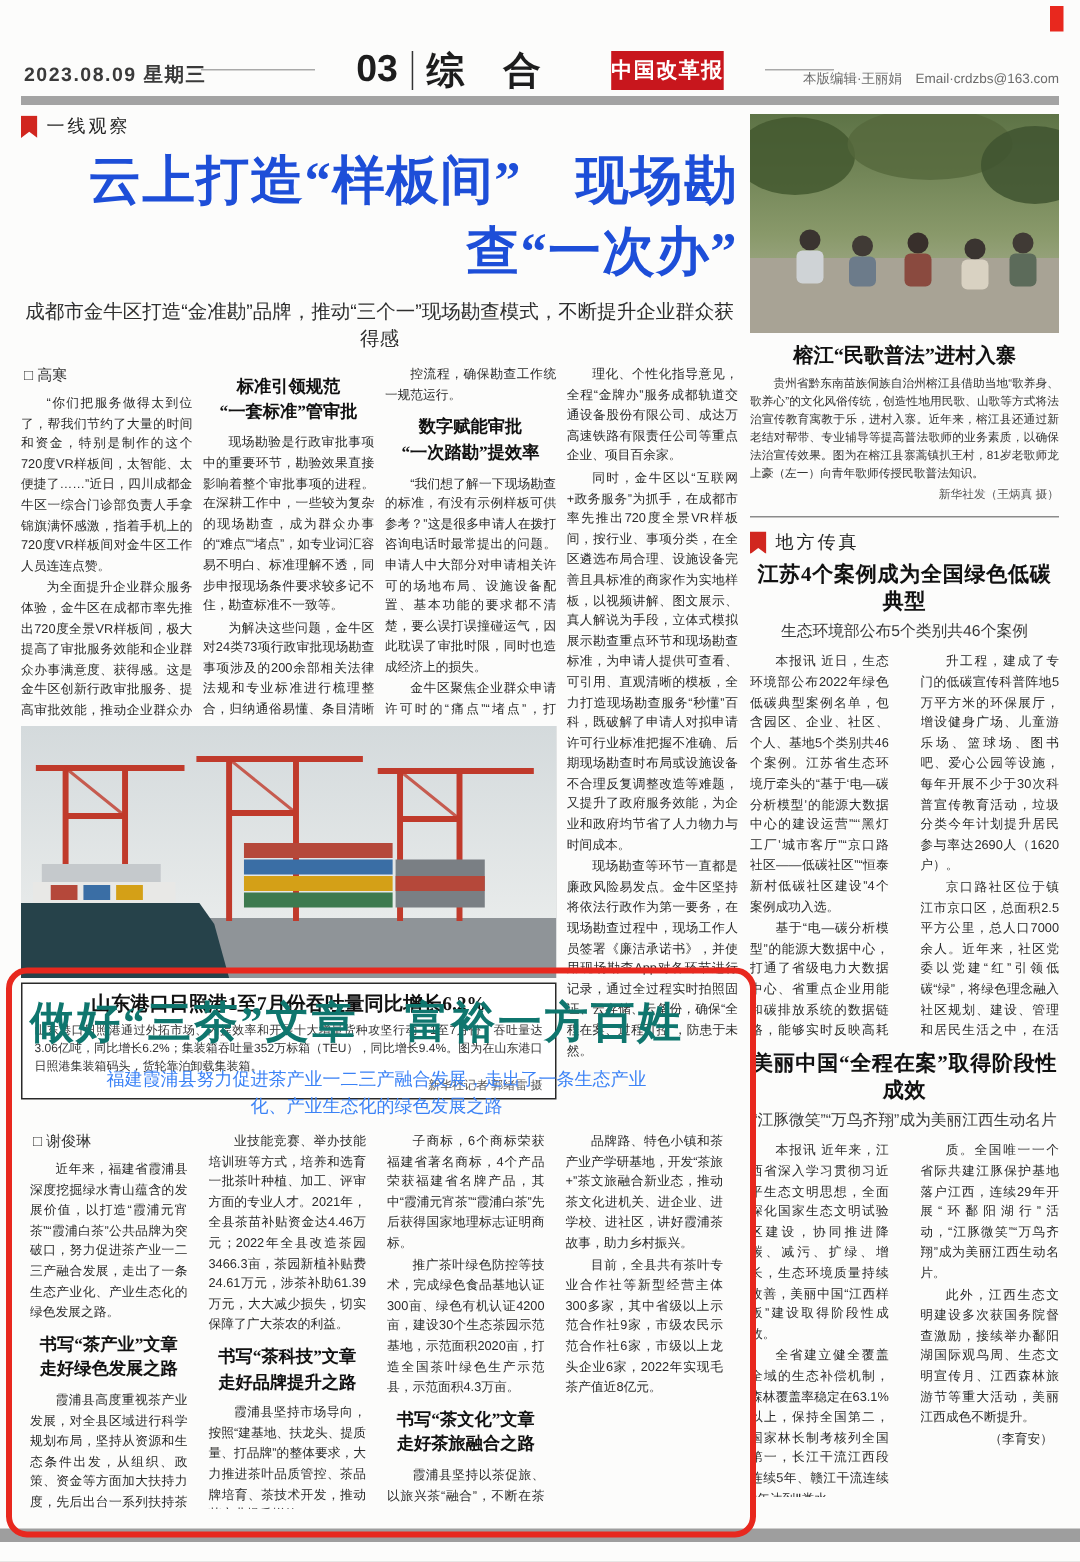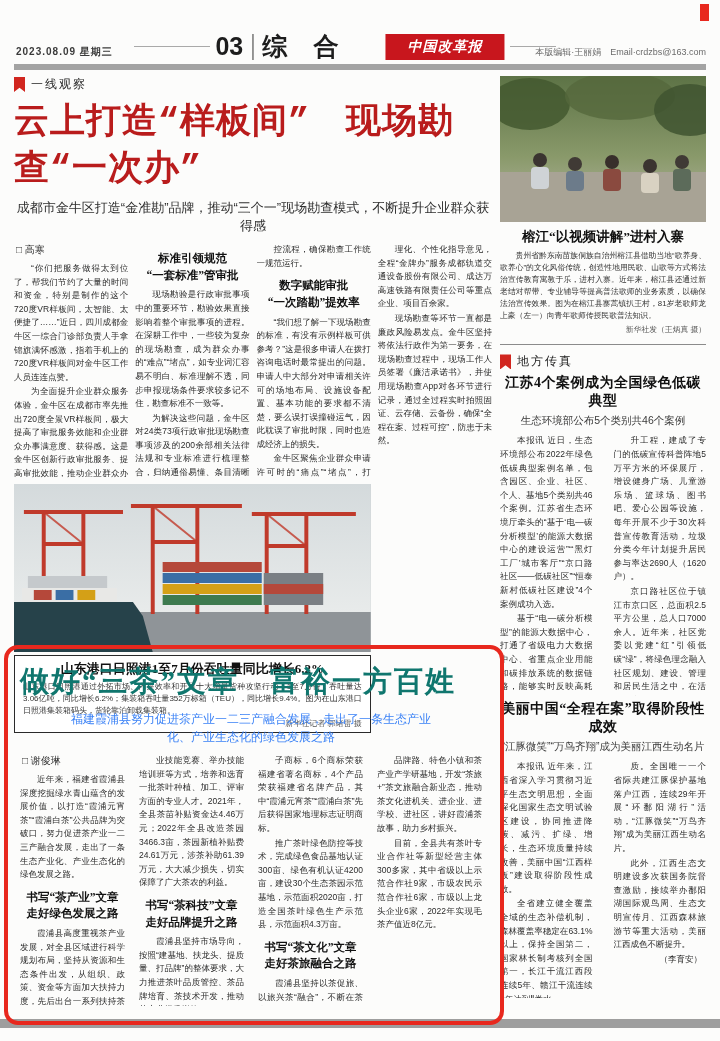--- a/index.html
+++ b/index.html
@@ -2,42 +2,42 @@
 <html><head>
 <meta charset="utf-8">
 <style>
   html,body{margin:0;padding:0;background:#d8d8d6;}
   .page{position:relative;width:720px;height:1041px;margin:0 auto;background:#fcfcfb;overflow:hidden;
         font-family:"Liberation Sans","DejaVu Sans",sans-serif;color:#2b2b2b;}
   .serif{font-family:"Liberation Serif","DejaVu Serif",serif;}
 
   
   .header{position:absolute;top:30px;left:14px;right:14px;height:32px;}
-  .hdr-date{position:absolute;left:2px;bottom:3px;font-size:10px;font-weight:bold;color:#3a3a3a;letter-spacing:1px;}
+  .hdr-date{position:absolute;left:2px;bottom:3px;font-size:13px;font-weight:bold;color:#3a3a3a;letter-spacing:1px;}
   .hdr-editor{position:absolute;right:0;bottom:3px;font-size:9px;color:#6b6b6b;}
   .hdr-center{position:absolute;left:50%;top:0;transform:translateX(-50%);display:flex;align-items:center;gap:9px;white-space:nowrap;}
   .hdr-pageno{font-size:25px;font-weight:bold;color:#1d1d1d;}
   .hdr-vline{width:1px;height:26px;background:#333;}
   .hdr-section{font-size:25px;font-weight:bold;letter-spacing:10px;color:#1d1d1d;}
-  .hdr-logo{background:#c8161d;color:#fff;font-size:14px;font-style:italic;font-weight:bold;
-            padding:4px 22px;letter-spacing:1px;font-family:"Liberation Serif",serif;margin-left:28px;}
+  .hdr-logo{background:#c8161d;color:#fff;font-size:14px;font-weight:bold;
+            padding:4px 0;letter-spacing:1px;font-family:"Liberation Serif",serif;margin-left:28px;}
   .hdr-rule{position:absolute;top:16px;height:1px;background:#a9a9a9;}
   .rule-l{left:120px;right:calc(50% + 150px);}
   .rule-r{right:150px;left:calc(50% + 150px);}
   .topbar{position:absolute;top:64px;left:14px;right:14px;height:6px;background:#a3a3a3;}
   .corner-mark{position:absolute;top:4px;right:11px;width:9px;height:17px;background:#e8281e;}
 
   
   .kicker{display:flex;align-items:center;gap:6px;margin-bottom:4px;}
   .bookmark{width:11px;height:15px;background:#d1261f;clip-path:polygon(0 0,100% 0,100% 100%,50% 72%,0 100%);}
   .kicker span{font-size:12px;font-weight:normal;color:#222;letter-spacing:2px;}
 
   
   .main{position:absolute;top:76px;left:14px;width:478px;}
-  .lead-headline{font-size:35px;font-weight:bold;text-align:left;color:#b91c1c;letter-spacing:1px;margin:2px 0 8px;font-family:Liberation Mono, monospace;}
+  .lead-headline{font-size:35px;font-weight:bold;text-align:right;color:#1d4ed8;letter-spacing:1px;margin:2px 0 8px;}
   .lead-subhead{font-size:13px;color:#2e2e2e;text-align:center;margin-bottom:8px;}
   .byline{font-size:10px;color:#333;margin:0 0 5px 2px;}
   .lead-body{display:grid;grid-template-columns:repeat(4,1fr);column-gap:7px;}
   .lcol{overflow:hidden;height:238px;}
   .lcol4{grid-column:4;grid-row:1 / 3;height:482px;}
   .photo-area{grid-column:1 / 4;grid-row:2;height:238px;}
   .bp{font-size:8.5px;line-height:1.6;text-align:justify;text-indent:2em;margin:0 0 1px;}
   .colhead{font-size:11.5px;font-weight:bold;text-align:center;margin:7px 0 5px;
            font-family:"Liberation Serif","DejaVu Serif",serif;color:#111;line-height:1.45;}
   .sign{font-size:8.5px;text-align:right;margin:2px 4px 0 0;}
@@ -118,20 +118,21 @@
           <p class="bp">为解决这些问题，金牛区对24类73项行政审批现场勘查事项涉及的200余部相关法律法规和专业标准进行梳理整合，归纳通俗易懂、条目清晰的勘查要点，形成一套统一的勘查标准。</p>
         </div>
       <div class="lcol">
           <p class="bp">控流程，确保勘查工作统一规范运行。</p>
           <h4 class="colhead">数字赋能审批<br>“一次踏勘”提效率</h4>
           <p class="bp">“我们想了解一下现场勘查的标准，有没有示例样板可供参考？”这是很多申请人在拨打咨询电话时最常提出的问题。申请人中大部分对申请相关许可的场地布局、设施设备配置、基本功能的要求都不清楚，要么误打误撞碰运气，因此耽误了审批时限，同时也造成经济上的损失。</p>
           <p class="bp">金牛区聚焦企业群众申请许可时的“痛点”“堵点”，打造“审批服务产业”一次办模式。</p>
         </div>
       <div class="lcol lcol4">
           <p class="bp">理化、个性化指导意见，全程“金牌办”服务成都轨道交通设备股份有限公司、成达万高速铁路有限责任公司等重点企业、项目百余家。</p>
+          <p class="bp">同时，金牛区以“互联网+政务服务”为抓手，在成都市率先推出720度全景VR样板间，按行业、事项分类，在全区遴选布局合理、设施设备完善且具标准的商家作为实地样板，以视频讲解、图文展示、真人解说为手段，立体式模拟展示勘查重点环节和现场勘查标准，为申请人提供可查看、可引用、直观清晰的模板，全力打造现场勘查服务“秒懂”百科，既破解了申请人对拟申请许可行业标准把握不准确、后期现场勘查时布局或设施设备不合理反复调整改造等难题，又提升了政府服务效能，为企业和政府均节省了人力物力与时间成本。</p>
           <p class="bp">现场勘查等环节一直都是廉政风险易发点。金牛区坚持将依法行政作为第一要务，在现场勘查过程中，现场工作人员签署《廉洁承诺书》，并使用现场勘查App对各环节进行记录，通过全过程实时拍照固证、云存储、云备份，确保“全程在案、过程可控”，防患于未然。</p>
         </div>
 
       <div class="photo-area">
         <svg class="port-photo" viewBox="0 0 360 168" preserveAspectRatio="none">
           <defs>
             <linearGradient id="sky" x1="0" y1="0" x2="0" y2="1">
               <stop offset="0" stop-color="#d4dadc"></stop>
                 <stop offset="1" stop-color="#eef0ef"></stop>
             </linearGradient>
@@ -225,21 +226,21 @@
         <circle cx="75" cy="88" r="7" fill="#403a35"></circle>
           <rect x="66" y="95" width="18" height="20" rx="4" fill="#6c7b8a"></rect>
         <circle cx="112" cy="86" r="7" fill="#382f2b"></circle>
           <rect x="103" y="93" width="18" height="22" rx="4" fill="#8a4a3f"></rect>
         <circle cx="150" cy="90" r="7" fill="#3a3430"></circle>
           <rect x="141" y="97" width="18" height="20" rx="4" fill="#d9d2c2"></rect>
         <circle cx="182" cy="86" r="7" fill="#403a35"></circle>
           <rect x="173" y="93" width="18" height="22" rx="4" fill="#5c6b5a"></rect>
       </g>
     </svg>
-    <div class="photo-title serif">榕江“以视频讲解”进村入寨</div>
+    <div class="photo-title serif">榕江“民歌普法”进村入寨</div>
     <div class="photo-caption">贵州省黔东南苗族侗族自治州榕江县借助当地“歌养身、歌养心”的文化风俗传统，创造性地用民歌、山歌等方式将法治宣传教育寓教于乐，进村入寨。近年来，榕江县还通过新老结对帮带、专业辅导等提高普法歌师的业务素质，以确保法治宣传效果。图为在榕江县寨蒿镇扒王村，81岁老歌师龙上豪（左一）向青年歌师传授民歌普法知识。</div>
     <div class="photo-credit">新华社发（王炳真 摄）</div>
 
     <hr class="side-divider">
 
     <div class="kicker">
       <span class="bookmark"></span>
       <span>地方传真</span>
     </div>
 

